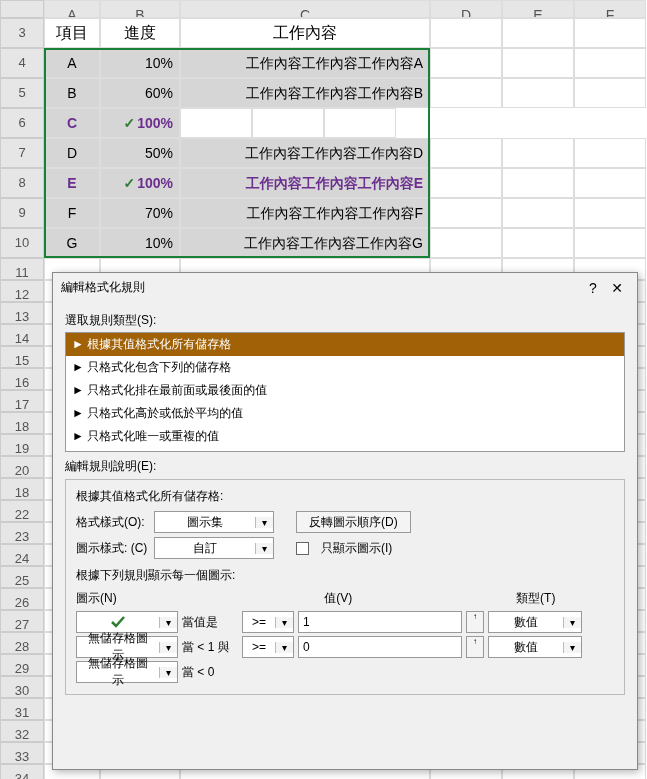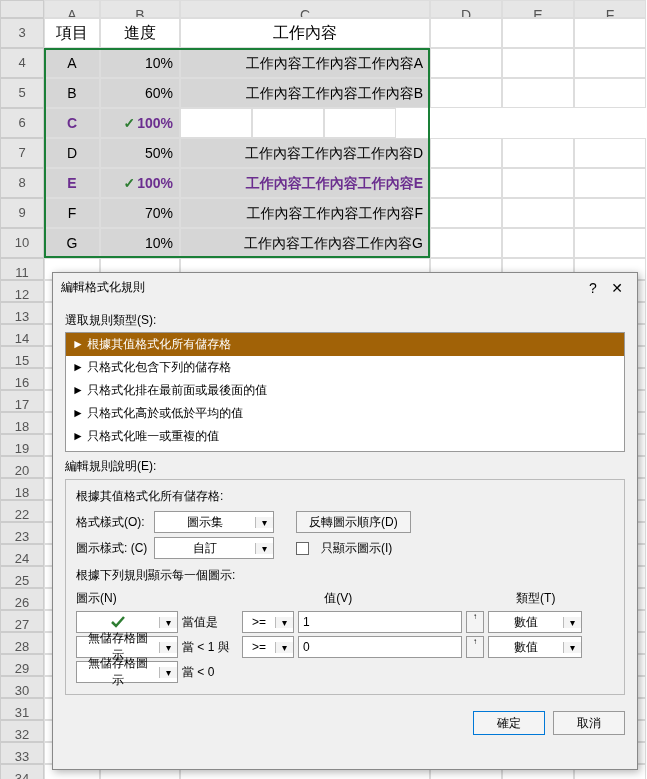--- a/index.html
+++ b/index.html
@@ -475,17 +475,13 @@
                 <span class="ctext">無儲存格圖示</span>
                 <span class="carrow">▾</span>
               </div>
               <span class="cond-text">當 &lt; 0</span>
             </div>
           </div>
       </div>
     </div>
   </div>
 
-  <div class="dlg-footer">
-    <button class="btn primary">確定</button>
-    <button class="btn">取消</button>
-  </div>
 </div>
 
 </body></html>

